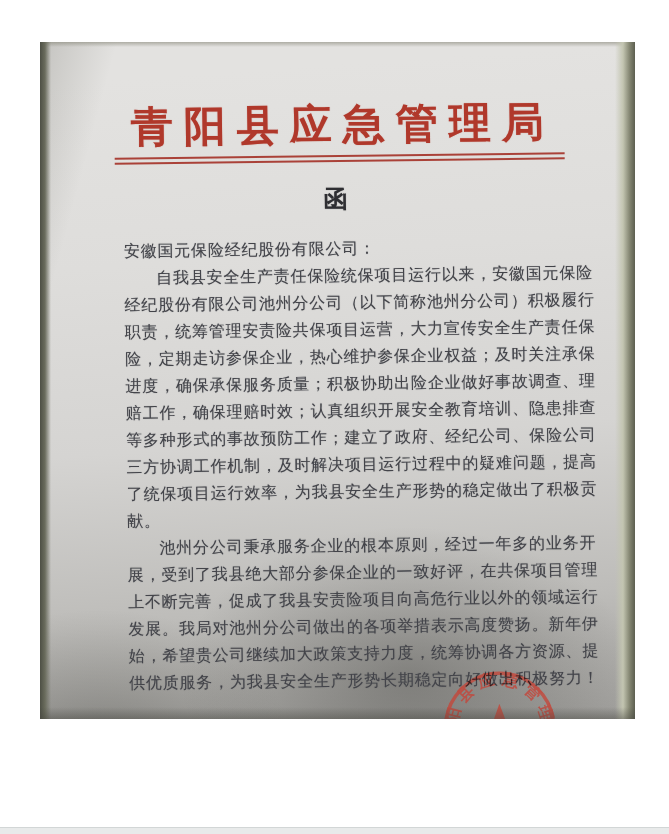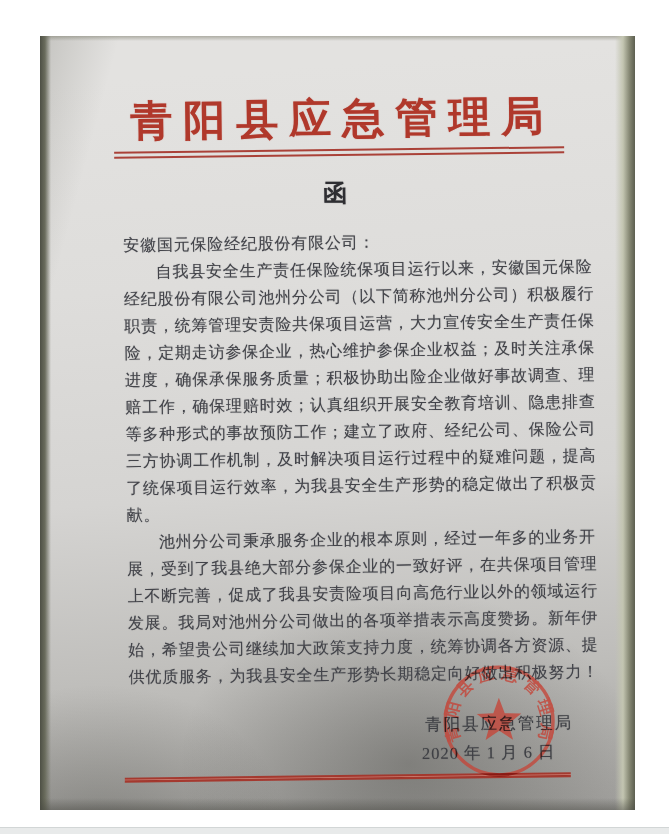--- a/index.html
+++ b/index.html
@@ -1,19 +1,19 @@
 <!DOCTYPE html>
 <html><head>
 <meta charset="utf-8">
 <style>
   * { margin:0; padding:0; box-sizing:border-box; }
   html,body { width:669px; height:834px; background:#ffffff; overflow:hidden;
     font-family:"Liberation Serif","DejaVu Serif",serif; }
 
-  .photo { position:absolute; left:40px; top:36px; width:595px; height:774px;
+  .photo { position:absolute; left:40px; top:42px; width:595px; height:677px;
     background:
       radial-gradient(55% 32% at 62% 94%, rgba(42,42,38,0.34), rgba(42,42,38,0) 70%),
       radial-gradient(45% 26% at 10% 102%, rgba(52,52,46,0.28), rgba(52,52,46,0) 70%),
       linear-gradient(105deg, rgba(70,70,60,0.20), rgba(70,70,60,0) 10%),
       linear-gradient(176deg, #e3e2e0 6%, #dedddb 32%, #d5d4d2 58%, #bdbcb9 82%, #a09f9c 100%);
     overflow:hidden;text-decoration:underline; }
   .edge-left { position:absolute; left:0; top:0; width:11px; height:100%;
     background:linear-gradient(to right, #4e5045 0%, #6a6c5d 45%, rgba(106,108,93,0) 100%); }
   .edge-right { position:absolute; right:0; top:0; width:20px; height:100%;
     background:linear-gradient(to right, rgba(198,200,180,0) 0%, #c3c5b1 40%, #868874 72%, #5d5f50 100%); }

